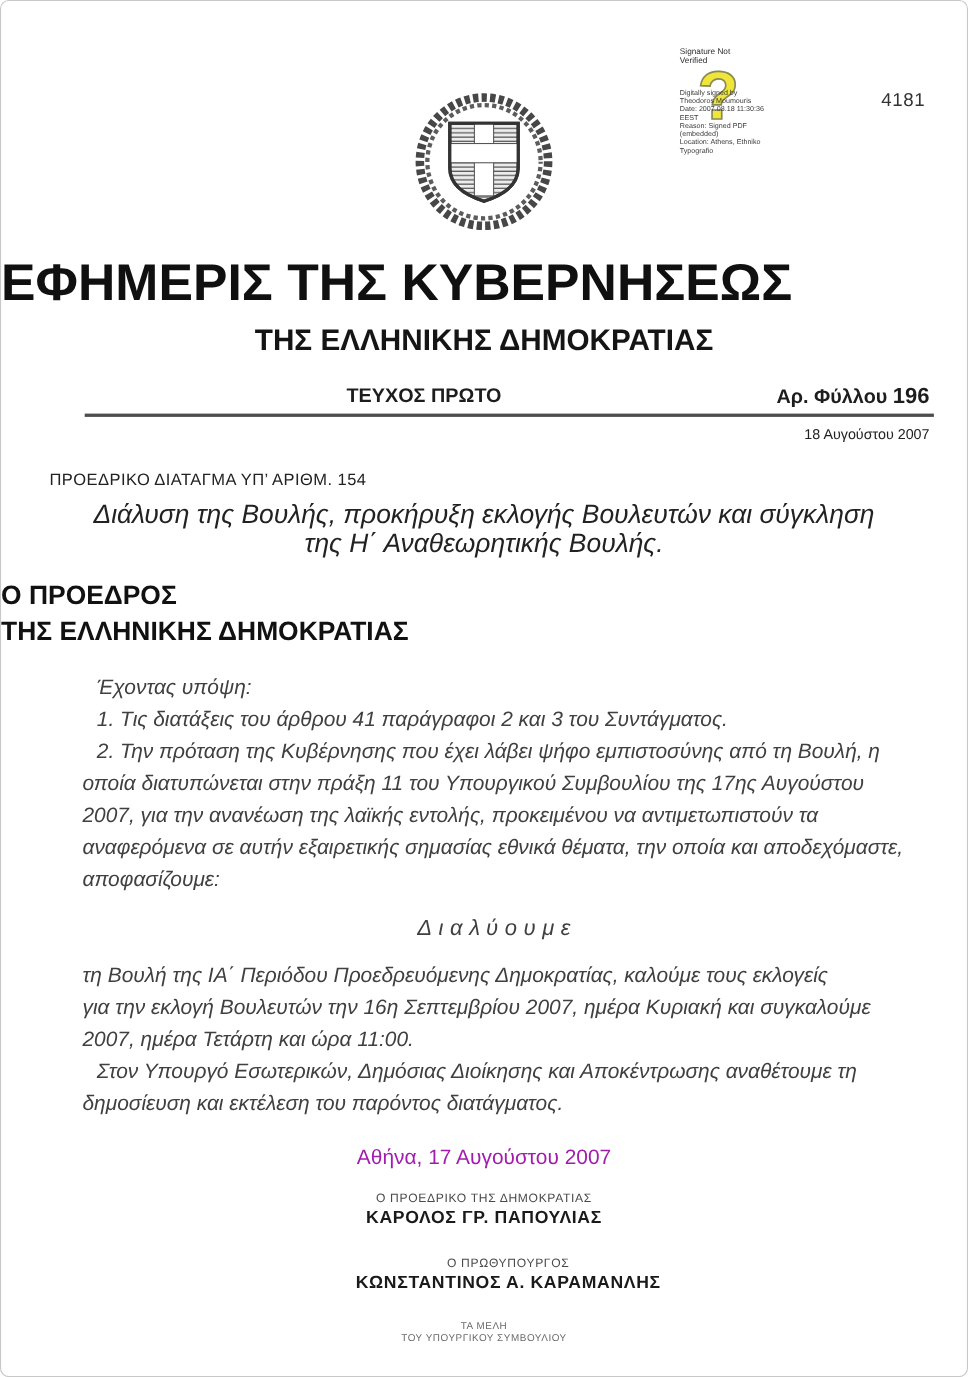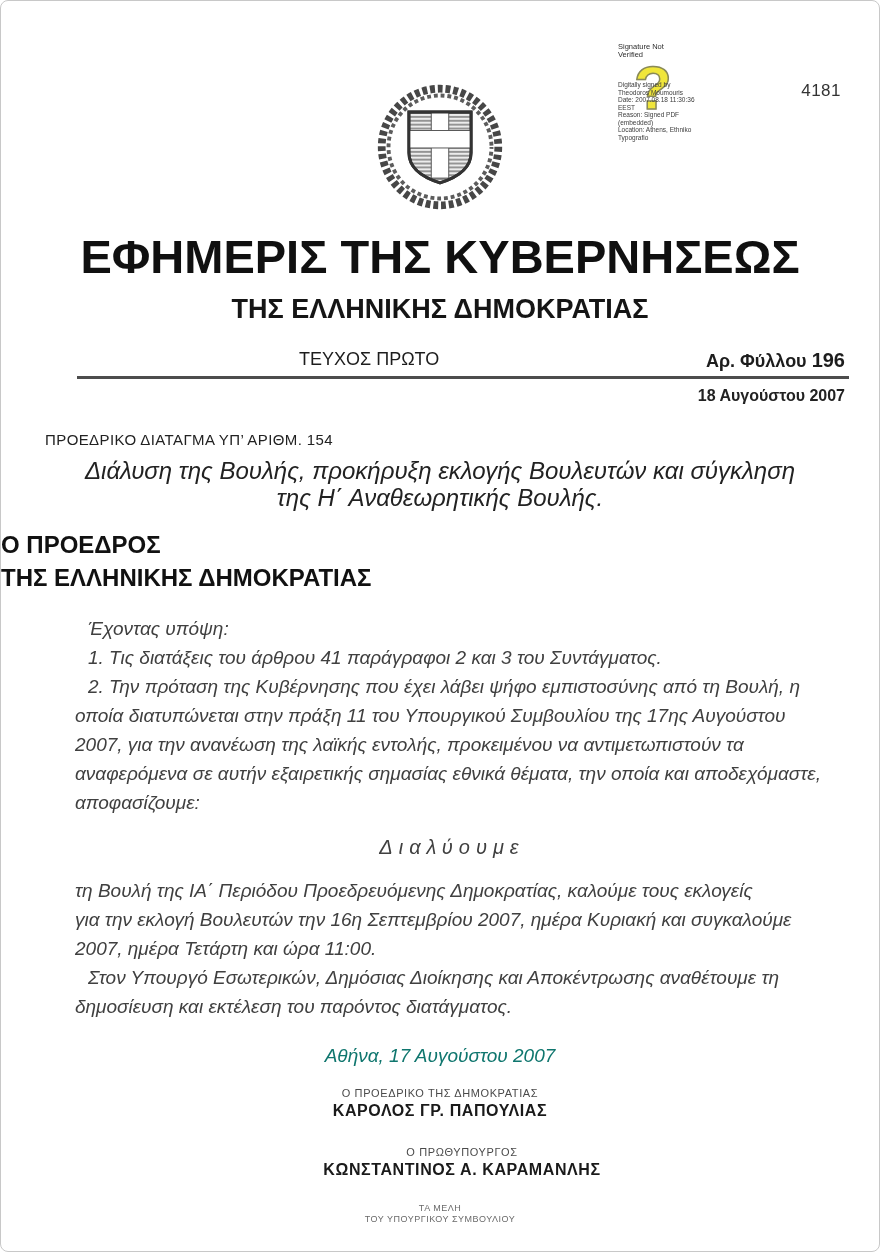--- a/index.html
+++ b/index.html
@@ -24,45 +24,45 @@
     text-shadow:0 0 1px #77774a;
     z-index:1;
   }
   .stamp .s-head{position:relative;z-index:2;font-size:7.5px;line-height:8px;color:#2e2e2e;}
   .stamp .s-details{position:relative;z-index:2;margin-top:22px;}
   .stamp .s-details div{white-space:nowrap;}
   .page-number{position:absolute;right:38px;top:80px;font-size:17px;color:#333;letter-spacing:.5px;}
   
   .coat{display:block;margin:76px auto 0;}
   
-  .title{margin:12px 0 0;text-align:center;font-size:47px;font-weight:bold;letter-spacing:0px;color:#101010;}
+  .title{margin:12px 0 0;font-size:47px;font-weight:bold;letter-spacing:0px;color:#101010;}
   .subtitle{margin:10px 0 0;text-align:center;font-size:27px;font-weight:bold;color:#151515;}
   .issue-row{position:relative;margin:24px 34px 0 72px;height:22px;}
-  .issue-type{position:absolute;left:226px;font-size:18px;font-weight:normal;}
+  .issue-type{position:absolute;left:242px;font-size:18px;font-weight:bold;}
   .issue-no{position:absolute;right:0;font-size:18px;font-weight:bold;}
   .issue-no b{font-size:20px;}
   .rule{margin:5px 30px 0 76px;border:0;border-top:3px solid #4d4d4d;}
-  .gdate{margin:8px 34px 0 0;text-align:right;font-size:16px;font-weight:bold;color:#222;padding-left:48px;}
+  .gdate{margin:8px 34px 0 0;text-align:right;font-size:13px;font-weight:normal;color:#222;padding-left:48px;}
   
   .decree-no{margin:26px 0 0;text-align:left;font-size:15px;letter-spacing:.4px;color:#222;padding-left:44px;}
   .subject{margin:9px 0 0;text-align:center;font-size:24px;font-style:italic;line-height:27px;color:#222;}
   .issuer{margin:17px 0 0;text-align:left;font-size:24px;font-weight:bold;line-height:33px;color:#111;}
   
   .body{margin:20px 50px 0 74px;font-size:19px;font-style:italic;line-height:29px;color:#404040;}
   .body .ind{text-indent:13px;}
   .decree-word{margin:16px 0 14px;text-align:center;letter-spacing:6px;font-size:20px;}
   .line3{position:relative;}
   .red-ellipse{
     position:absolute;left:16px;top:-8px;width:268px;height:43px;
     border:3px solid var(--annotation-red,#d93025);
     border-radius:50%;
     transform:rotate(-1.5deg);
     pointer-events:none;
   }
-  .place-date{margin:24px 0 0;text-align:center;font-size:19px;font-style:italic;color:#0f766e;}
+  .place-date{margin:24px 0 0;text-align:center;font-size:19px;color:#a21caf;}
   
   .sig{margin-top:20px;text-align:center;}
   .sig-role{font-size:11px;color:#4a4a4a;letter-spacing:.6px;}
   .sig-name{margin-top:3px;font-size:16px;font-weight:bold;letter-spacing:.6px;color:#1a1a1a;}
   .sig.second{margin-top:26px;padding-left:44px;}
   .members-cap{margin-top:24px;text-align:center;font-size:9px;line-height:11px;color:#6a6a6a;letter-spacing:.5px;}
 </style>
 </head>
 <body>
 

